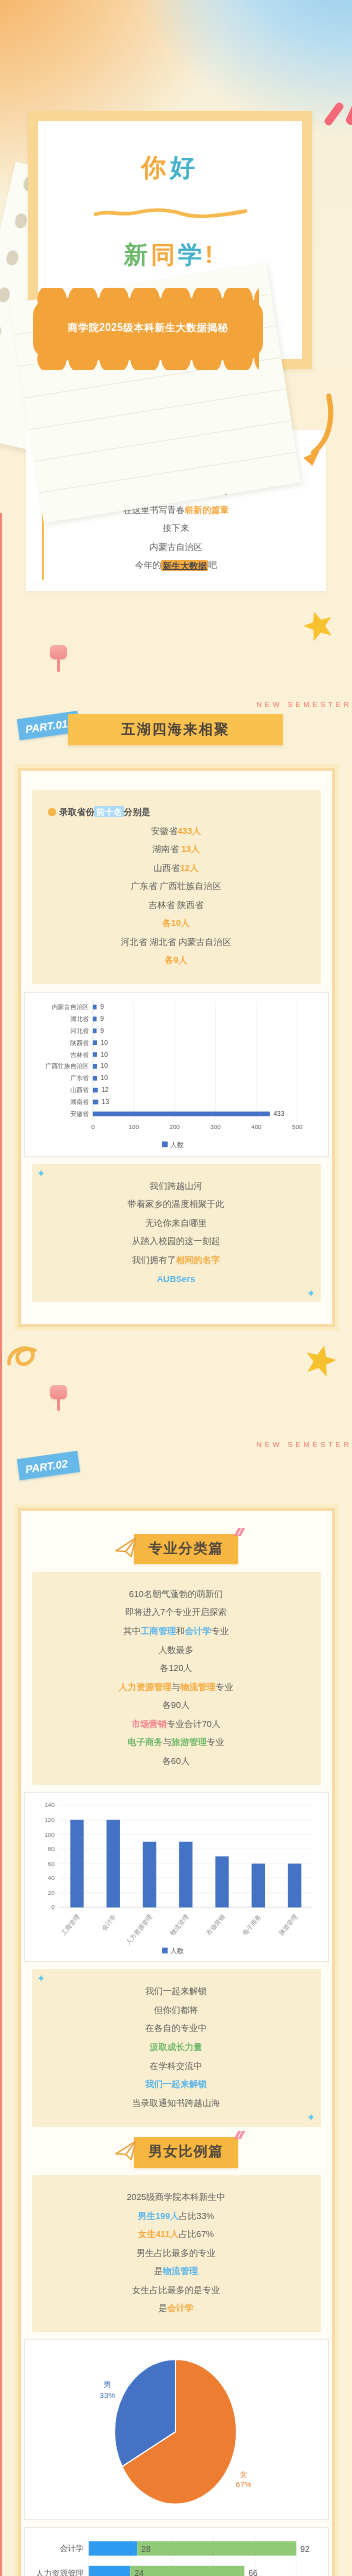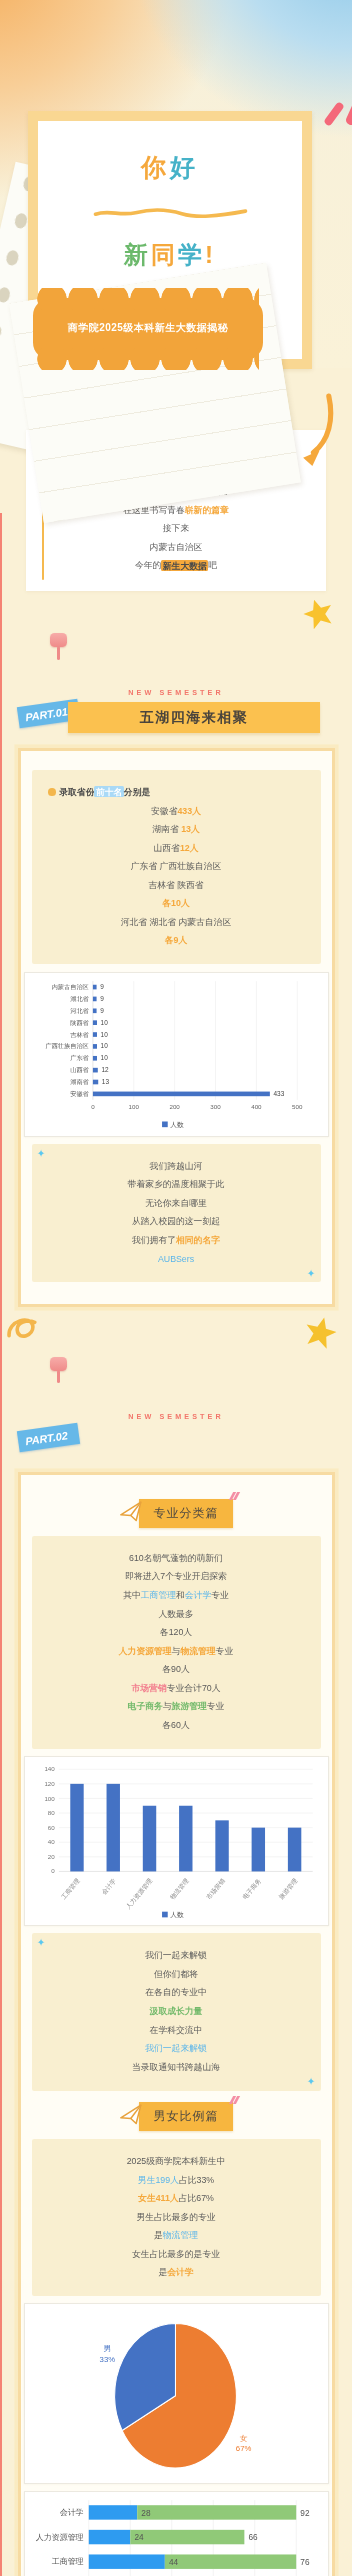--- a/index.html
+++ b/index.html
@@ -32,54 +32,54 @@
   .excl i:nth-child(3){width:7.7px;height:15.5px;transform:rotate(40deg);left:32px;top:42px;}
   .ribbon{position:absolute;left:33px;top:298px;width:230px;height:62px;background:#F2A43A;border-radius:17.5px;z-index:3;}
   .ribbon::before,.ribbon::after{content:"";position:absolute;left:4.1px;right:4.1px;height:21.6px;
     background-image:radial-gradient(circle 15px at 15px 50%,#F2A43A 14.4px,transparent 15px);background-size:31px 21.6px;background-repeat:repeat-x;}
   .ribbon::before{top:-9.8px;}
   .ribbon::after{bottom:-9.8px;}
   .ribbon span{position:relative;z-index:2;display:block;text-align:center;padding-top:23px;color:#fff;font-weight:800;font-size:10px;letter-spacing:0.5px;}
 
   
   .intro-wrap{position:relative;margin-top:62px;}
-  .intro-card{width:289px;margin:4px auto;background:#fff;position:relative;padding:12.4px 5.2px;box-shadow:0 1px 3.1px rgba(150,120,60,.08);}
+  .intro-card{width:289px;margin:16px auto;background:#fff;position:relative;padding:12.4px 5.2px;box-shadow:0 1px 3.1px rgba(150,120,60,.08);}
   .intro-card::before{content:"";position:absolute;left:15.5px;top:11.3px;bottom:11.3px;width:2.1px;background:#F5B94F;border-radius:1px;}
   .arrow-svg{position:absolute;z-index:4;}
   .line{text-align:center;font-size:8.8px;color:#5B5B5B;font-weight:500;margin:6.7px 0;line-height:1.35;}
-  .o{color:#F5A83C;font-weight:700;} .bl{color:#5AB5EA;font-weight:400;}
+  .o{color:#F5A83C;font-weight:700;} .bl{color:#5AB5EA;font-weight:700;}
   .g{color:#74BA6C;font-weight:700;} .p{color:#F27E8E;font-weight:700;}
   .teal{color:#46B2C8;} .or{color:#F5A83C;} .gr{color:#6CB96C;}
-  .ho{background:#F5A83C;color:#4A4A4A;font-weight:700;padding:0.5px 1.5px;border-radius:1.5px;}
+  .ho{background:#F5A83C;color:#4A4A4A;font-weight:700;padding:0.5px 1.5px;border-radius:1.5px;text-decoration:underline;}
   .hb{background:#A9D9F6;color:#fff;font-weight:700;padding:0.5px 1.5px;border-radius:1.5px;}
   .l-bullet{text-align:left;font-weight:700;color:#4A4A4A;padding-left:10.3px;}
   .l-bullet::before{content:"";display:inline-block;width:7.7px;height:7.7px;border-radius:50%;background:#F3B64C;margin-right:3.6px;vertical-align:-1px;}
 
   .decor-row{position:relative;height:49px;}
 
   
   .part-header{position:relative;height:116px;}
   .pin{position:absolute;left:50px;top:1px;width:16.5px;height:14px;background:linear-gradient(#F7ACA9,#EF8B89);border-radius:4.6px;box-shadow:0 1px 1.5px rgba(200,100,100,.3);}
   .pin::after{content:"";position:absolute;left:50%;top:13px;width:2.6px;height:13.4px;margin-left:-1px;background:#EF8B89;border-radius:1.5px;}
   .part-tag{position:absolute;left:17.5px;top:71px;background:#66B8E8;color:#fff;font-style:italic;font-weight:800;font-size:10.8px;padding:4.6px 11.3px 4.6px 7.2px;transform:rotate(-8deg);box-shadow:0 1px 2.1px rgba(90,150,200,.35);}
-  .eyebrow{position:absolute;left:0;right:0;top:56px;text-align:center;color:#F2766B;font-weight:700;font-size:7.2px;letter-spacing:3.1px;}
-  .part-banner{position:absolute;left:68px;top:70px;width:252px;height:31px;line-height:31px;background:#FBC14F;color:#4A443C;text-align:center;font-size:14px;font-weight:800;letter-spacing:1.5px;box-shadow:0 1.5px 2.6px rgba(200,150,60,.25);}
+  .eyebrow{position:absolute;left:0;right:0;top:56px;text-align:right;color:#F2766B;font-weight:400;font-size:7.2px;letter-spacing:3.1px;}
+  .part-banner{position:absolute;left:68px;top:70px;width:215px;height:31px;line-height:31px;background:#FBC14F;color:#4A443C;text-align:center;font-size:14px;font-weight:800;letter-spacing:1.5px;box-shadow:0 1.5px 2.6px rgba(200,150,60,.25);}
 
   
-  .container{width:317px;margin:0 auto;background:#FFFDF5;border:3.1px solid #F7DBA2;box-sizing:border-box;padding:12.4px 0 15.5px;box-shadow:0 0 0 3.6px rgba(250,228,170,.45);}
+  .container{width:317px;margin:8px auto;background:#FFFDF5;border:3.1px solid #F7DBA2;box-sizing:border-box;padding:12.4px 0 15.5px;box-shadow:0 0 0 3.6px rgba(250,228,170,.45);}
   .cream-card{width:289px;margin:6.2px auto;background:#F9EFD0;border-radius:2.1px;padding:10.3px 6.2px;box-sizing:border-box;position:relative;}
   .spark{position:absolute;color:#5BC8F0;font-size:10.3px;}
   .s1{left:5.2px;top:3.1px;} .s2{right:5.2px;bottom:3.1px;}
   .chart-box{width:303px;margin:7.2px auto;background:#fff;border:0.5px solid #ECE9E0;box-shadow:0 0.5px 2.1px rgba(160,140,80,.10);padding:4.1px 0;}
   .chart-box > div{width:289px;margin:0 auto;}
 
   
   .badge-row{position:relative;display:flex;justify-content:center;align-items:center;height:33px;margin:9.3px 0 4.1px;}
   .plane{position:relative;z-index:2;margin-right:-5.2px;transform:rotate(-8deg);}
-  .badge{position:relative;background:#F7B63F;color:#4F4940;font-size:12px;font-weight:400;letter-spacing:1px;padding:6.2px 14.4px;box-shadow:0 1px 2.1px rgba(210,160,60,.3);}
+  .badge{position:relative;background:#F7B63F;color:#4F4940;font-size:14px;font-weight:700;letter-spacing:1px;padding:6.2px 14.4px;box-shadow:0 1px 2.1px rgba(210,160,60,.3);}
   .quote{position:absolute;right:-8.2px;top:-6.2px;width:12.4px;height:9.3px;}
   .quote i{position:absolute;width:2.6px;height:8.2px;background:#F48FA5;transform:skewX(-28deg);display:block;}
   .quote i:nth-child(1){left:2.1px;} .quote i:nth-child(2){left:6.7px;}
 </style>
 </head>
 <body>
 
 <div class="page">
   <div class="red-line"></div>
 

